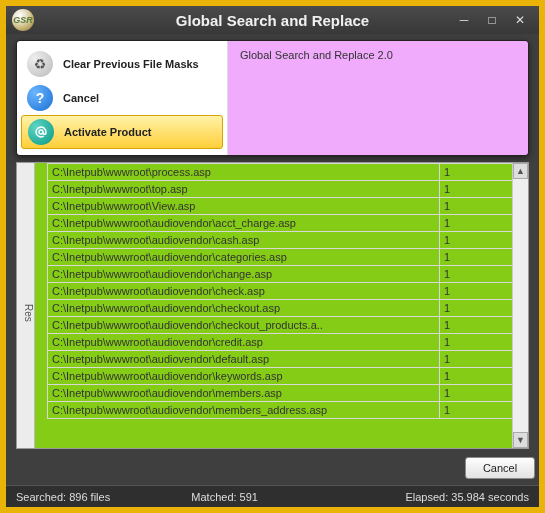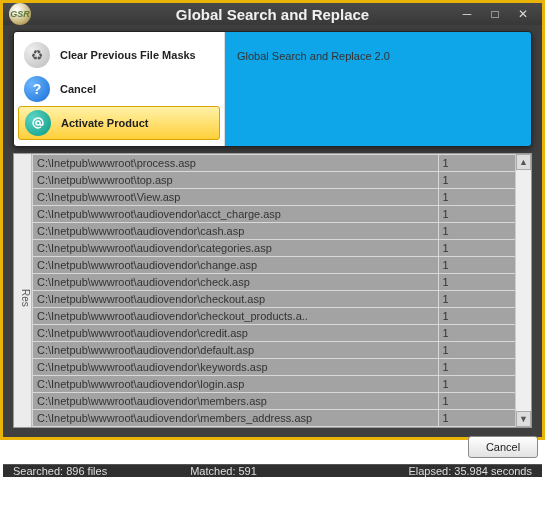--- a/index.html
+++ b/index.html
@@ -1,37 +1,37 @@
 <!DOCTYPE html>
 <html><head>
 <meta charset="utf-8">
 <style>
 * { margin: 0; padding: 0; box-sizing: border-box; font-family: Tahoma, sans-serif; font-size: 11px; }
 body { width: 545px; height: 513px; background: #fff; overflow: hidden; }
-.window { width: 545px; height: 440px; background: #3f3f3f; border: 3px solid #eab308; display: flex; flex-direction: column; }
+.window { width: 545px; height: 513px; background: #3f3f3f; border: 6px solid #eab308; display: flex; flex-direction: column; }
 .titlebar { height: 28px; display: flex; align-items: center; position: relative; background: linear-gradient(#4a4a4a,#383838); }
 .app-icon { width: 22px; height: 22px; margin: 0 6px; border-radius: 50%; background: radial-gradient(circle at 35% 30%, #fff 0%, #e8e0c8 30%, #c9b87a 60%, #8a6b2c 100%); display: flex; align-items: center; justify-content: center; color: #5a7a3a; font-weight: bold; font-size: 9px; font-style: italic; }
 .title { position: absolute; left: 0; right: 0; text-align: center; color: #f0f0f0; font-weight: bold; font-size: 15px; pointer-events: none; }
 .win-btns { margin-left: auto; display: flex; gap: 10px; padding-right: 10px; }
 .win-btn { width: 18px; height: 16px; color: #ddd; display: flex; align-items: center; justify-content: center; cursor: pointer; font-size: 12px; }
 
 .dropdown-panel { margin: 6px 10px 0 10px; background: #3a3a3a; border: 1px solid #222; border-radius: 4px; box-shadow: 0 2px 6px rgba(0,0,0,.5); display: flex; position: relative; }
 .menu-col { width: 210px; background: #fff; border-radius: 3px 0 0 3px; padding: 6px 4px; }
 .menu-item { display: flex; align-items: center; height: 34px; padding: 0 6px; border-radius: 3px; cursor: pointer; gap: 10px; }
 .menu-item.active { background: linear-gradient(#fff2a8,#ffcf3a); border: 1px solid #d9a400; }
 .menu-ico { width: 26px; height: 26px; border-radius: 50%; display: flex; align-items: center; justify-content: center; font-size: 14px; color: #fff; }
 .ico-recycle { background: radial-gradient(circle at 30% 30%, #eee, #bbb); color: #555; }
 .ico-about { background: radial-gradient(circle at 30% 30%, #6bb6ff, #1a6fd4); font-weight: bold; }
 .ico-activate { background: radial-gradient(circle at 30% 30%, #5cd4c4, #0a9a84); }
 .ico-activate svg { width: 14px; height: 14px; }
 .menu-label { color: #222; font-weight: bold; }
-.info-col { flex: 1; background: #0ea5e9; border-radius: 0 3px 3px 0; padding: 18px 12px; color: #333; border-left: 1px solid #ddd; }
+.info-col { flex: 1; background: #f0abfc; border-radius: 0 3px 3px 0; padding: 8px 12px; color: #333; border-left: 1px solid #ddd; }
 .tooltip { position: absolute; left: 92px; top: 132px; background: #fffde8; border: 1px solid #8a8a70; padding: 2px 6px; font-size: 11px; color: #333; box-shadow: 1px 1px 2px rgba(0,0,0,.3); }
 
-.results-area { flex: 1; margin: 6px 10px 4px 10px; background: #a3a3a3; border: 1px solid #999; position: relative; display: flex; }
+.results-area { flex: 1; margin: 6px 10px 4px 10px; background: #84cc16; border: 1px solid #999; position: relative; display: flex; gap: 12px; }
 .side-tab { width: 18px; background: #ececec; border-right: 1px solid #bbb; display: flex; align-items: flex-start; justify-content: center; padding-top: 14px; writing-mode: vertical-rl; font-size: 10px; color: #555; cursor: pointer; }
 .table-wrap { flex: 1; overflow: hidden; position: relative; }
 table { width: 100%; border-collapse: collapse; }
 td { border: 1px solid #d8d8d8; padding: 1px 4px; height: 17px; color: #333; white-space: nowrap; overflow: hidden; }
 td.path { width: 395px; max-width: 395px; text-overflow: ellipsis; }
 td.cnt { width: 90px; }
 .vscroll { position: absolute; right: 0; top: 0; bottom: 0; width: 16px; background: #efefef; border-left: 1px solid #ccc; }
 .vscroll .arrow { height: 16px; background: #ddd; border: 1px solid #aaa; display: flex; align-items: center; justify-content: center; font-size: 9px; color: #555; cursor: pointer; }
 .vscroll .track { position: absolute; top: 16px; bottom: 16px; left: 0; right: 0; }
 .vscroll .arrow.down { position: absolute; bottom: 0; left: 0; right: 0; }
@@ -136,24 +136,20 @@
             </tr>
             <tr>
               <td class="path">C:\Inetpub\wwwroot\audiovendor\default.asp</td>
               <td class="cnt">1</td>
             </tr>
             <tr>
               <td class="path">C:\Inetpub\wwwroot\audiovendor\keywords.asp</td>
               <td class="cnt">1</td>
             </tr>
             <tr>
-              <td class="path">C:\Inetpub\wwwroot\audiovendor\login.asp</td>
-              <td class="cnt">1</td>
-            </tr>
-            <tr>
               <td class="path">C:\Inetpub\wwwroot\audiovendor\members.asp</td>
               <td class="cnt">1</td>
             </tr>
             <tr>
               <td class="path">C:\Inetpub\wwwroot\audiovendor\members_address.asp</td>
               <td class="cnt">1</td>
             </tr>
           </tbody>
       </table>
       <div class="vscroll">

